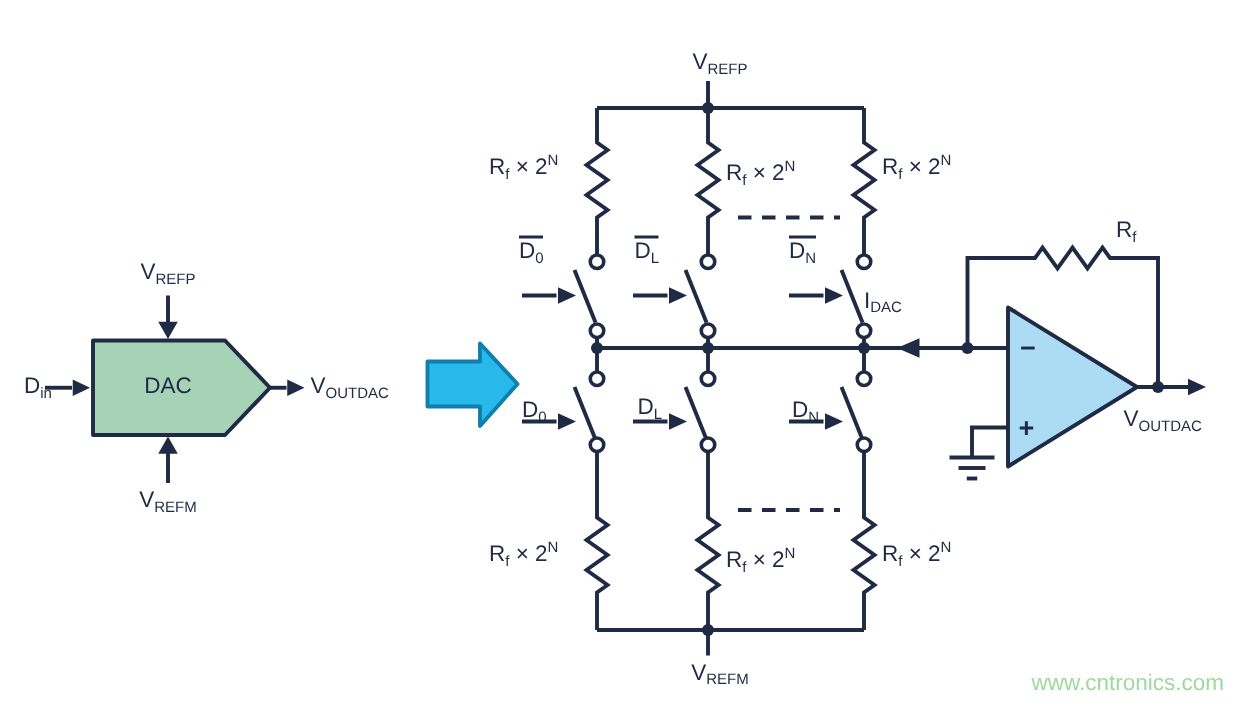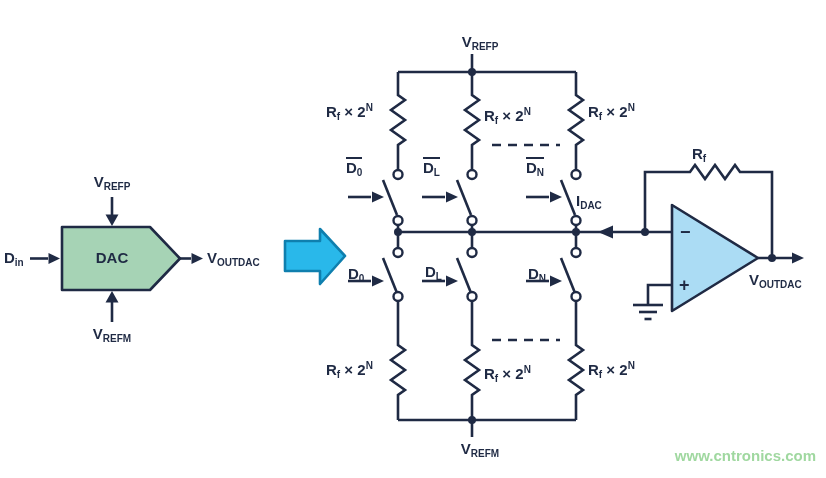--- a/index.html
+++ b/index.html
@@ -8,30 +8,30 @@
            font-family: "Liberation Sans", sans-serif; overflow: hidden; }
   svg.circuit { position: absolute; left: 0; top: 0; }
   .w    { stroke: var(--wire, #1f2a44); stroke-width: 2.6; fill: none; }
   .term { fill: #ffffff; stroke: var(--wire, #1f2a44); stroke-width: 2.4; }
   .dot  { fill: var(--wire, #1f2a44); }
   .ah   { fill: var(--wire, #1f2a44); }
   .dash { stroke-dasharray: 9 7; }
   .dacshape   { fill: var(--dac-fill, #a6d3b5); stroke: var(--wire, #1f2a44); stroke-width: 2.6; stroke-linejoin: round; }
   .blockarrow { fill: var(--arrow-fill, #29b8ea); stroke: var(--arrow-stroke, #0f7fae); stroke-width: 2.6; stroke-linejoin: round; }
   .opamp      { fill: var(--opamp-fill, #abdcf4); stroke: var(--wire, #1f2a44); stroke-width: 2.6; stroke-linejoin: round; }
-  .lbl { position: absolute; font-weight: 700; font-size: 15px; line-height: 1.1;
+  .lbl { position: absolute; font-weight: 400; font-size: 15px; line-height: 1.1;
          color: var(--wire, #1f2a44); white-space: nowrap; }
   .lbl sub { font-size: 10px; position: relative; top: 3px; vertical-align: baseline; }
   .lbl sup { font-size: 10px; position: relative; top: -6px; vertical-align: baseline; }
   .ctr { transform: translateX(-50%); }
   .ctrboth { transform: translate(-50%, -50%); }
   .ovl { display: inline-block; border-top: 2.5px solid var(--wire, #1f2a44); padding-top: 1px; }
   .sym { position: absolute; font-weight: 700; font-size: 18px; color: var(--wire, #1f2a44); line-height: 1; }
   .watermark { position: absolute; left: 606px; top: 447px; width: 210px; text-align: right;
-               font-size: 15px; font-weight: 700; color: var(--watermark, #a0d8a0); }
+               font-size: 15px; font-weight: 400; color: var(--watermark, #a0d8a0); }
 </style>
 </head>
 <body>
 
 <div class="stage">
 
   <svg class="circuit" width="826" height="478" viewBox="0 0 826 478">
 
     <g>
       <line class="w" x1="30" y1="258.5" x2="48" y2="258.5"></line>
@@ -156,21 +156,21 @@
       <line class="w" x1="639" y1="312" x2="657" y2="312"></line>
       <line class="w" x1="644.5" y1="319" x2="651.5" y2="319"></line>
     </g>
     <g>
       <line class="w" x1="758" y1="258" x2="796" y2="258"></line>
       <polygon class="ah" points="804,258 792,252.5 792,263.5"></polygon>
       <circle class="dot" cx="772" cy="258" r="4"></circle>
     </g>
   </svg>
 
-  <div class="lbl" style="left:4px;top:250px"><span>D</span><sub>in</sub></div>
+  <div class="lbl" style="left:16px;top:250px"><span>D</span><sub>in</sub></div>
 
   <div class="lbl ctrboth" style="left:112px;top:258px">DAC</div>
 
   <div class="lbl ctr" style="left:112px;top:174px"><span>V</span><sub>REFP</sub></div>
 
   <div class="lbl ctr" style="left:112px;top:326px"><span>V</span><sub>REFM</sub></div>
 
   <div class="lbl" style="left:207px;top:250px"><span>V</span><sub>OUTDAC</sub></div>
 
   <div class="lbl ctr" style="left:480px;top:34px"><span>V</span><sub>REFP</sub></div>
@@ -188,21 +188,21 @@
   <div class="lbl" style="left:346px;top:157px"><span class="ovl"><span>D</span><sub>0</sub></span></div>
   <div class="lbl" style="left:423px;top:157px"><span class="ovl"><span>D</span><sub>L</sub></span></div>
   <div class="lbl" style="left:526px;top:157px"><span class="ovl"><span>D</span><sub>N</sub></span></div>
 
   <div class="lbl" style="left:348px;top:266px"><span>D</span><sub>0</sub></div>
   <div class="lbl" style="left:425px;top:264px"><span>D</span><sub>L</sub></div>
   <div class="lbl" style="left:528px;top:266px"><span>D</span><sub>N</sub></div>
 
   <div class="lbl" style="left:576px;top:193px"><span>I</span><sub>DAC</sub></div>
 
-  <div class="lbl" style="left:692px;top:146px"><span>R</span><sub>f</sub></div>
+  <div class="lbl" style="left:744px;top:146px"><span>R</span><sub>f</sub></div>
 
   <div class="sym" style="left:680px;top:223px">−</div>
   <div class="sym" style="left:679px;top:276px">+</div>
 
   <div class="lbl" style="left:749px;top:272px"><span>V</span><sub>OUTDAC</sub></div>
 
   <div class="watermark">www.cntronics.com</div>
 
 </div>
 

